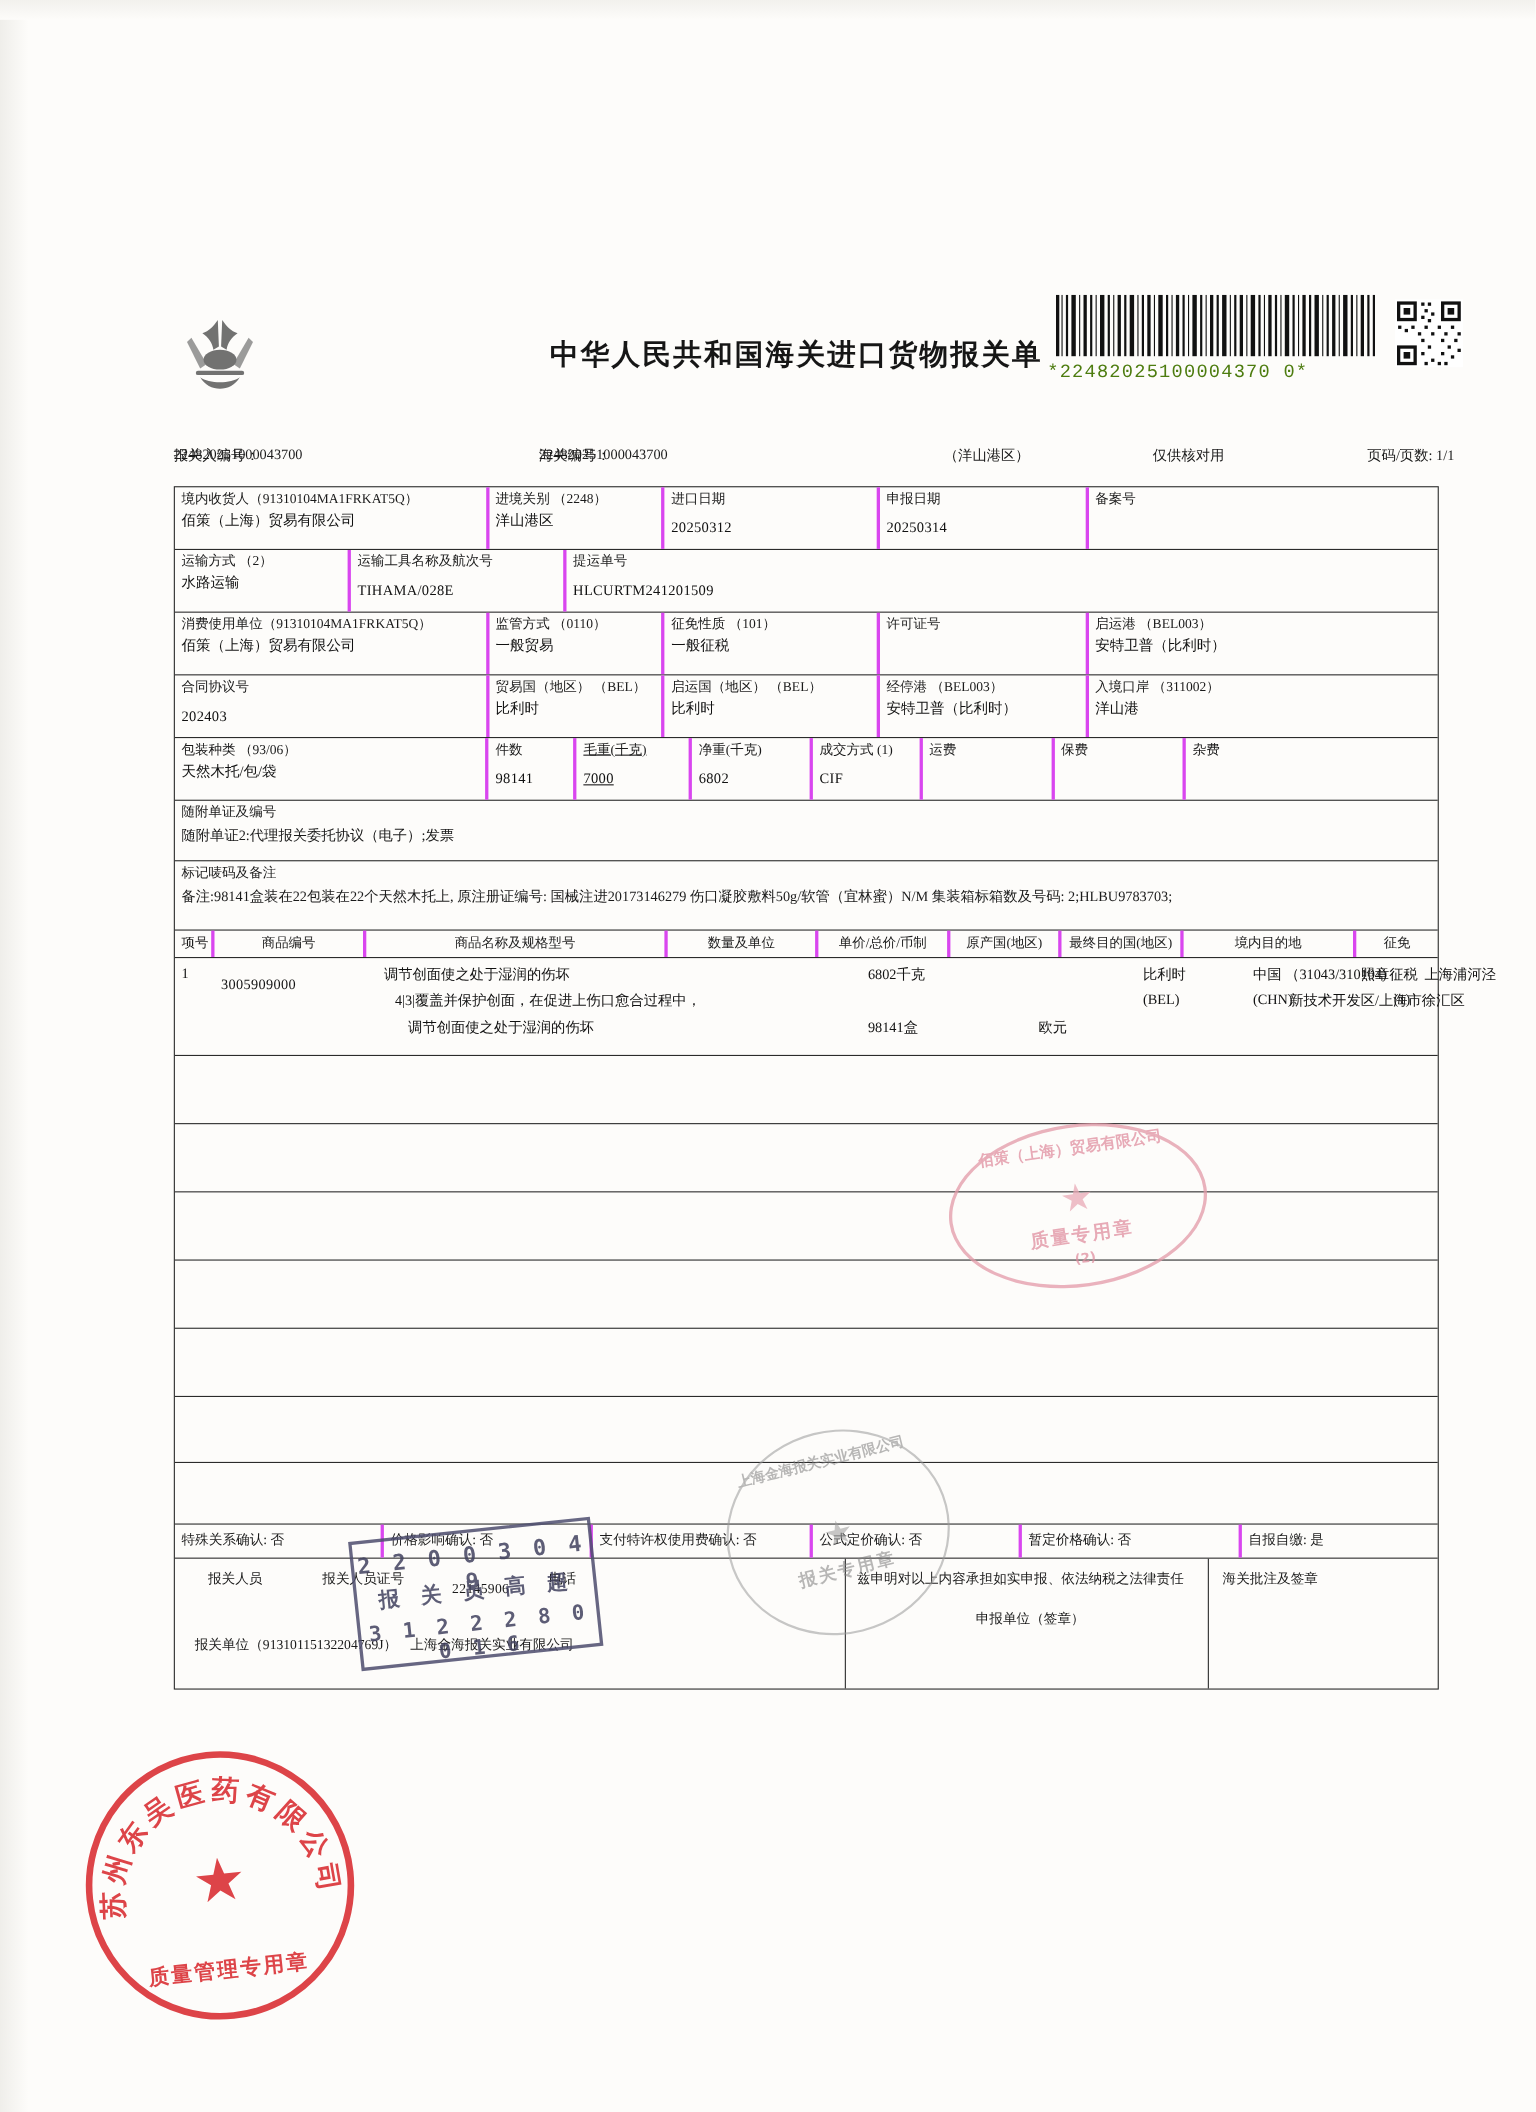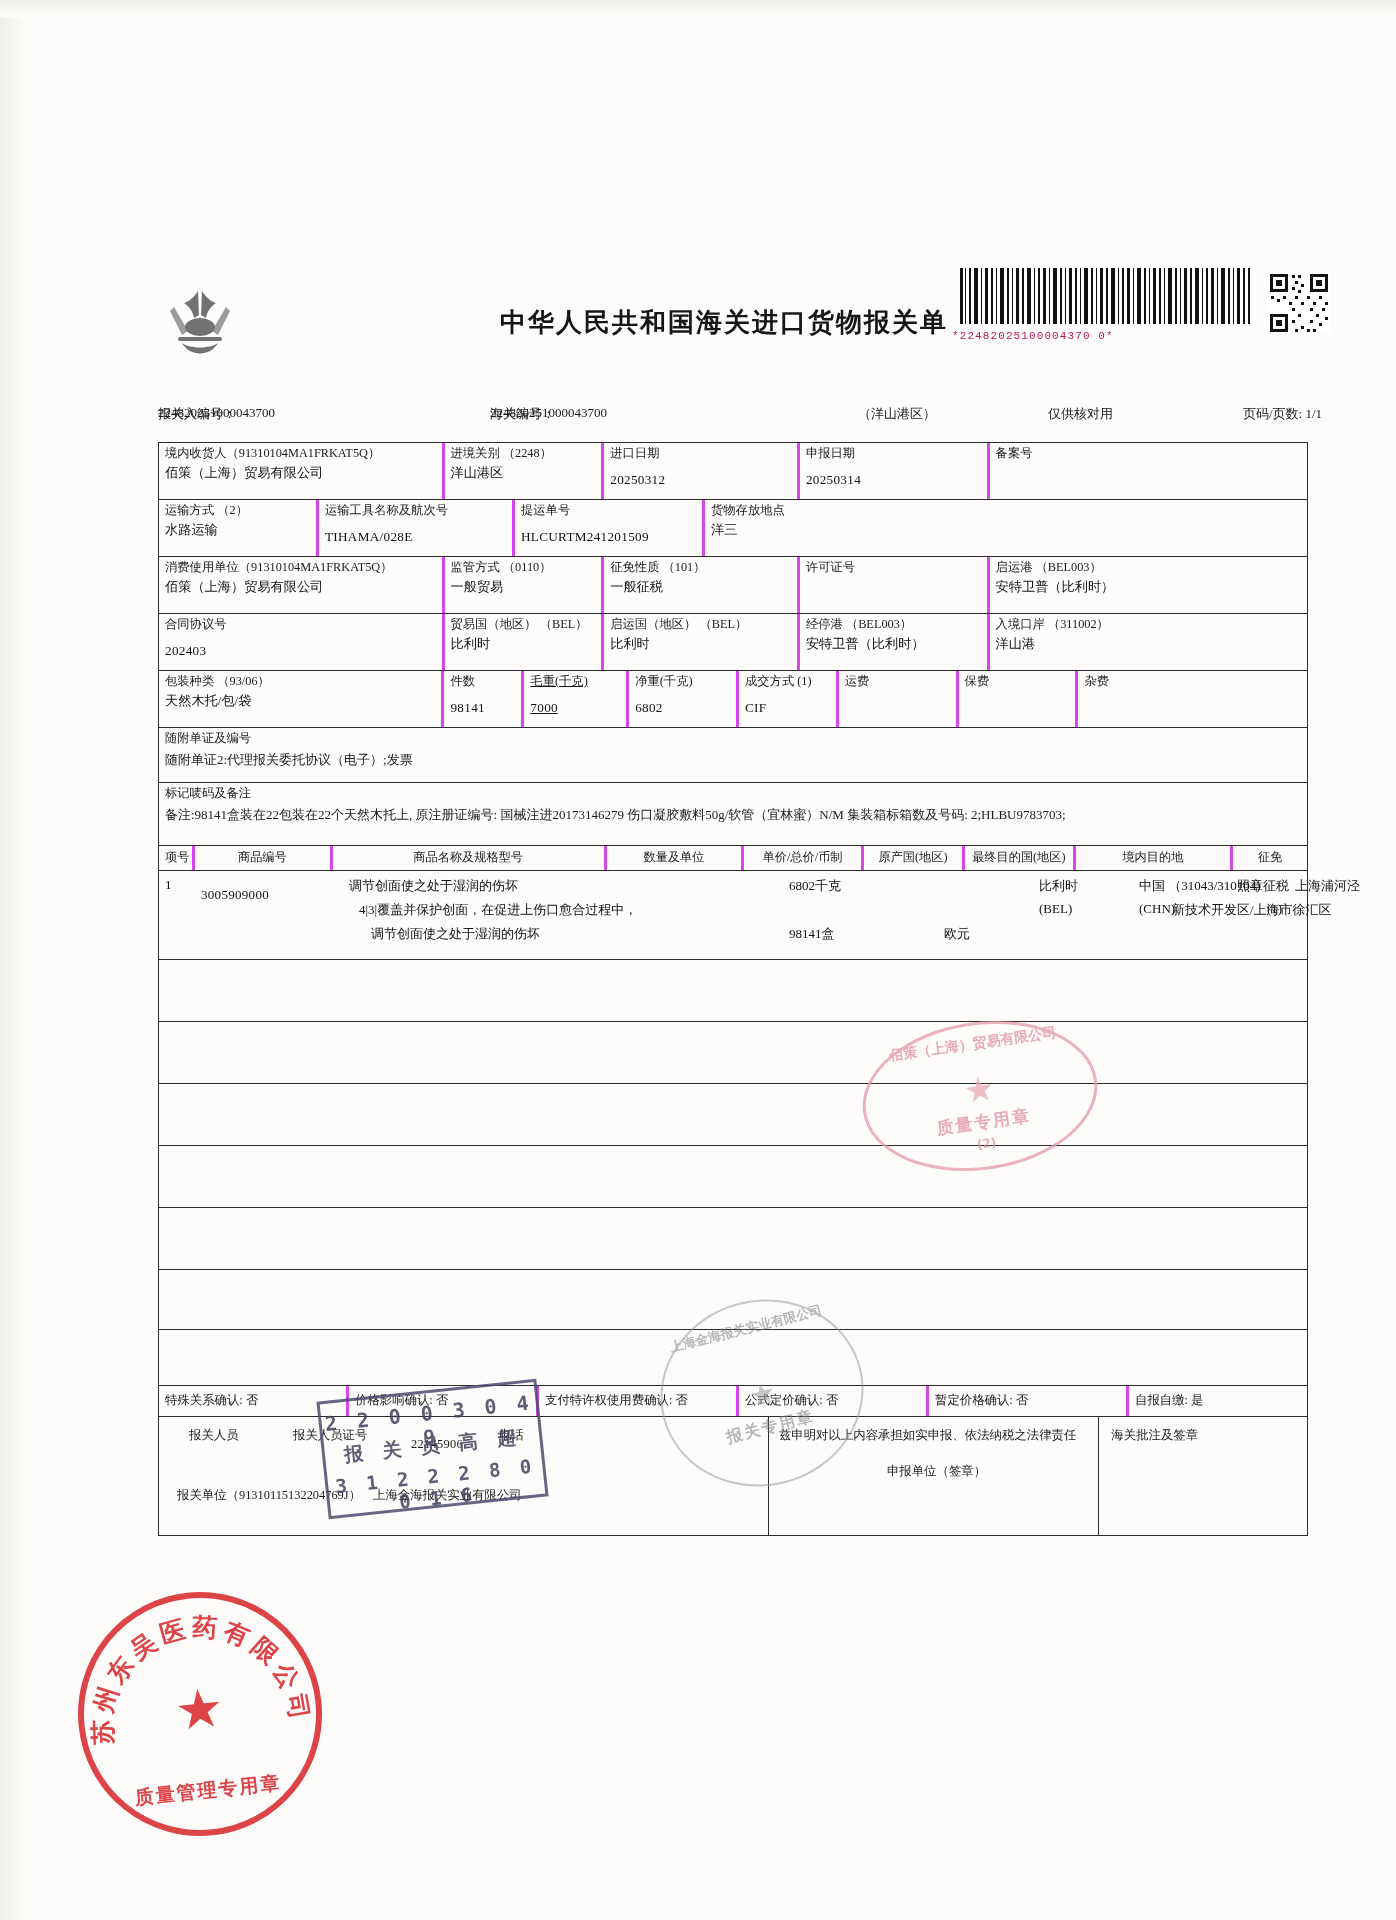--- a/index.html
+++ b/index.html
@@ -50,23 +50,23 @@
   }
   .barcode {
     position: absolute;
     left: 960px; top: 268px;
     width: 290px; height: 56px;
   }
   .barcode-num {
     position: absolute;
     left: 952px; top: 330px;
     font-family: "Liberation Mono", monospace;
-    font-size: 11px;
+    font-size: 17px;
     letter-spacing: 1.1px;
-    color: #be185d;
+    color: #4d7c0f;
     white-space: nowrap;
   }
   .qr {
     position: absolute;
     left: 1268px; top: 272px;
     width: 62px; height: 62px;
   }
 
   .meta-row {
     position: absolute;
@@ -434,24 +434,20 @@
         <div class="val">水路运输</div>
       </div>
       <div class="c w3 h56">
         <div class="lbl">运输工具名称及航次号</div>
         <div class="val val-en">TIHAMA/028E</div>
       </div>
       <div class="c w4 h56">
         <div class="lbl">提运单号</div>
         <div class="val val-en">HLCURTM241201509</div>
       </div>
-      <div class="c w5 h56">
-        <div class="lbl">货物存放地点</div>
-        <div class="val">洋三</div>
-      </div>
     </div>
 
     <div class="r">
       <div class="c w1 h56">
         <div class="lbl">消费使用单位（91310104MA1FRKAT5Q）</div>
         <div class="val">佰策（上海）贸易有限公司</div>
       </div>
       <div class="c w2 h56">
         <div class="lbl">监管方式 （0110）</div>
         <div class="val">一般贸易</div>

